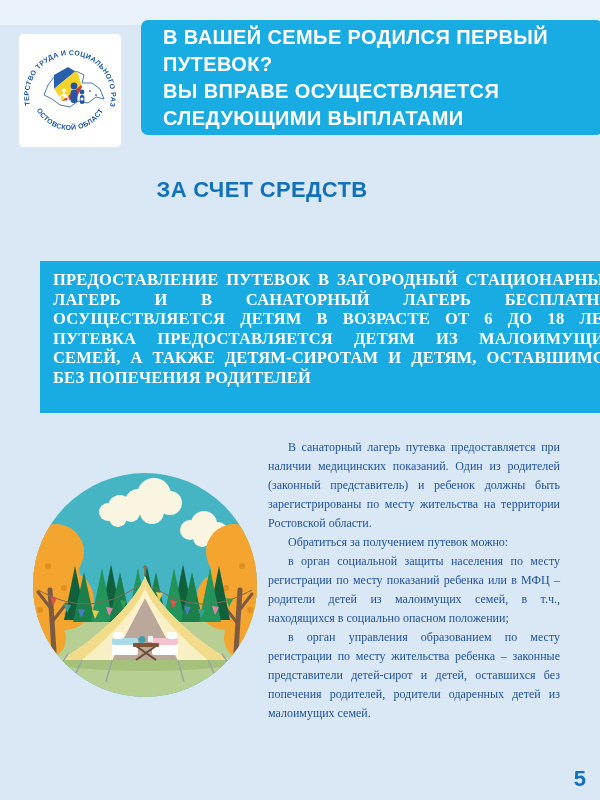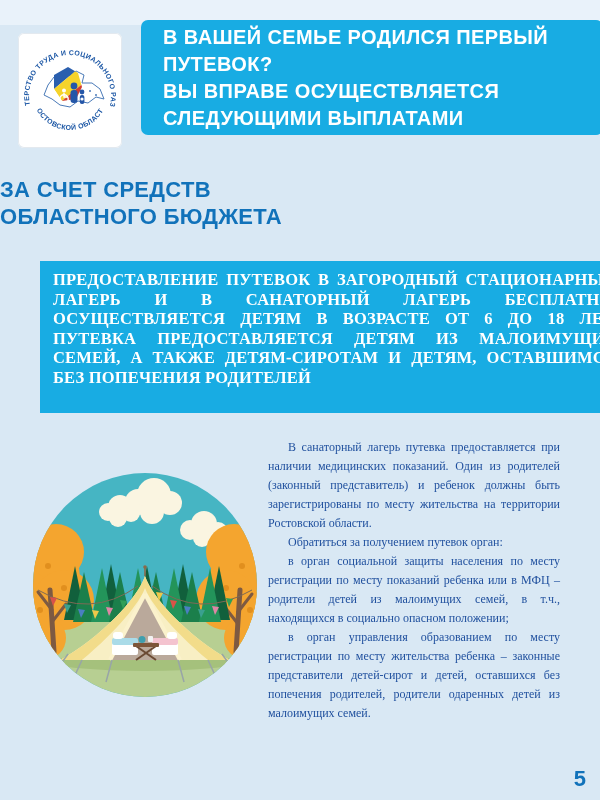--- a/index.html
+++ b/index.html
@@ -10,21 +10,21 @@
   .site-url{position:absolute;top:3px;right:25px;font-size:15px;color:#94a1ae;letter-spacing:.3px;}
 
   .logo-box{position:absolute;left:18px;top:33px;width:104px;height:115px;background:#ffffff;border-radius:6px;box-shadow:0 0 0 1px #e3e9ef inset;}
   .logo-box svg{display:block;width:104px;height:115px;}
   .arc-text{font-family:"Liberation Sans",sans-serif;font-size:7px;font-weight:bold;fill:#1c57a5;letter-spacing:.35px;}
 
   .header-band{position:absolute;left:125px;top:20px;width:462px;height:115px;background:#18ace3;border-radius:7px;
     display:flex;flex-direction:column;justify-content:center;padding-left:22px;box-sizing:border-box;margin-left:16px;}
   .header-band .line{color:#ffffff;font-weight:800;font-size:20px;line-height:27px;letter-spacing:.4px;}
 
-  .section-heading{position:absolute;left:0;top:176px;width:524px;text-align:left;color:#1172ba;font-weight:800;font-size:22px;line-height:27px;letter-spacing:.3px;}
+  .section-heading{position:absolute;left:0;top:176px;width:524px;text-align:center;color:#1172ba;font-weight:800;font-size:22px;line-height:27px;letter-spacing:.3px;}
 
   .benefit-box{position:absolute;left:40px;top:261px;width:590px;height:152px;background:#18ace3;box-sizing:border-box;padding:9px 13px;}
   .benefit-box p{margin:0;color:#ffffff;font-family:"Liberation Serif",serif;font-weight:bold;font-size:16.5px;line-height:19.5px;text-align:justify;letter-spacing:.2px;}
 
   .illustration{position:absolute;left:30px;top:470px;width:230px;height:230px;}
 
   .info-col{position:absolute;left:268px;top:438px;width:292px;color:#20509e;font-family:"Liberation Serif",serif;font-size:12px;line-height:19px;text-align:justify;}
   .info-col p{margin:0;text-indent:20px;}
 
   .page-number{position:absolute;right:14px;top:766px;color:#1172ba;font-weight:800;font-size:22px;}
@@ -72,21 +72,20 @@
 
   <div class="header-band">
     <span class="line">В ВАШЕЙ СЕМЬЕ РОДИЛСЯ ПЕРВЫЙ</span>
     <span class="line">ПУТЕВОК?</span>
     <span class="line">ВЫ ВПРАВЕ ОСУЩЕСТВЛЯЕТСЯ</span>
     <span class="line">СЛЕДУЮЩИМИ ВЫПЛАТАМИ</span>
   </div>
 
   <div class="section-heading">
     <div>ЗА СЧЕТ СРЕДСТВ</div>
-    <div>ОБЛАСТНОГО БЮДЖЕТА</div>
   </div>
 
   <div class="benefit-box">
     <p>ПРЕДОСТАВЛЕНИЕ ПУТЕВОК В ЗАГОРОДНЫЙ СТАЦИОНАРНЫЙ ЛАГЕРЬ И В САНАТОРНЫЙ ЛАГЕРЬ БЕСПЛАТНО, ОСУЩЕСТВЛЯЕТСЯ ДЕТЯМ В ВОЗРАСТЕ ОТ 6 ДО 18 ЛЕТ. ПУТЕВКА ПРЕДОСТАВЛЯЕТСЯ ДЕТЯМ ИЗ МАЛОИМУЩИХ СЕМЕЙ, А ТАКЖЕ ДЕТЯМ-СИРОТАМ И ДЕТЯМ, ОСТАВШИМСЯ БЕЗ ПОПЕЧЕНИЯ РОДИТЕЛЕЙ</p>
   </div>
 
   <div class="illustration">
     <svg viewBox="0 0 230 230" width="230" height="230">
       <defs>
           <clipPath id="circ">
@@ -211,20 +210,20 @@
           <polygon points="168,139 175,140 171,148" fill="#3aa08f"></polygon>
           <polygon points="182,136 189,137 185,145" fill="#df86a5"></polygon>
           <polygon points="196,128 203,129 199,137" fill="#2f9e57"></polygon>
         </g>
       </g>
     </svg>
   </div>
 
   <div class="info-col">
     <p>В санаторный лагерь путевка предоставляется при наличии медицинских показаний. Один из родителей (законный представитель) и ребенок должны быть зарегистрированы по месту жительства на территории Ростовской области.</p>
-    <p>Обратиться за получением путевок орган:</p>
+    <p>Обратиться за получением путевок можно:</p>
     <p>в орган социальной защиты населения по месту регистрации по месту показаний ребенка или в МФЦ – родители детей из малоимущих семей, в т.ч., находящихся в социально опасном положении;</p>
     <p>в орган управления образованием по месту регистрации по месту жительства ребенка – законные представители детей-сирот и детей, оставшихся без попечения родителей, родители одаренных детей из малоимущих семей.</p>
   </div>
 
   <div class="page-number">5</div>
 
 </div>
 
 </body></html>

